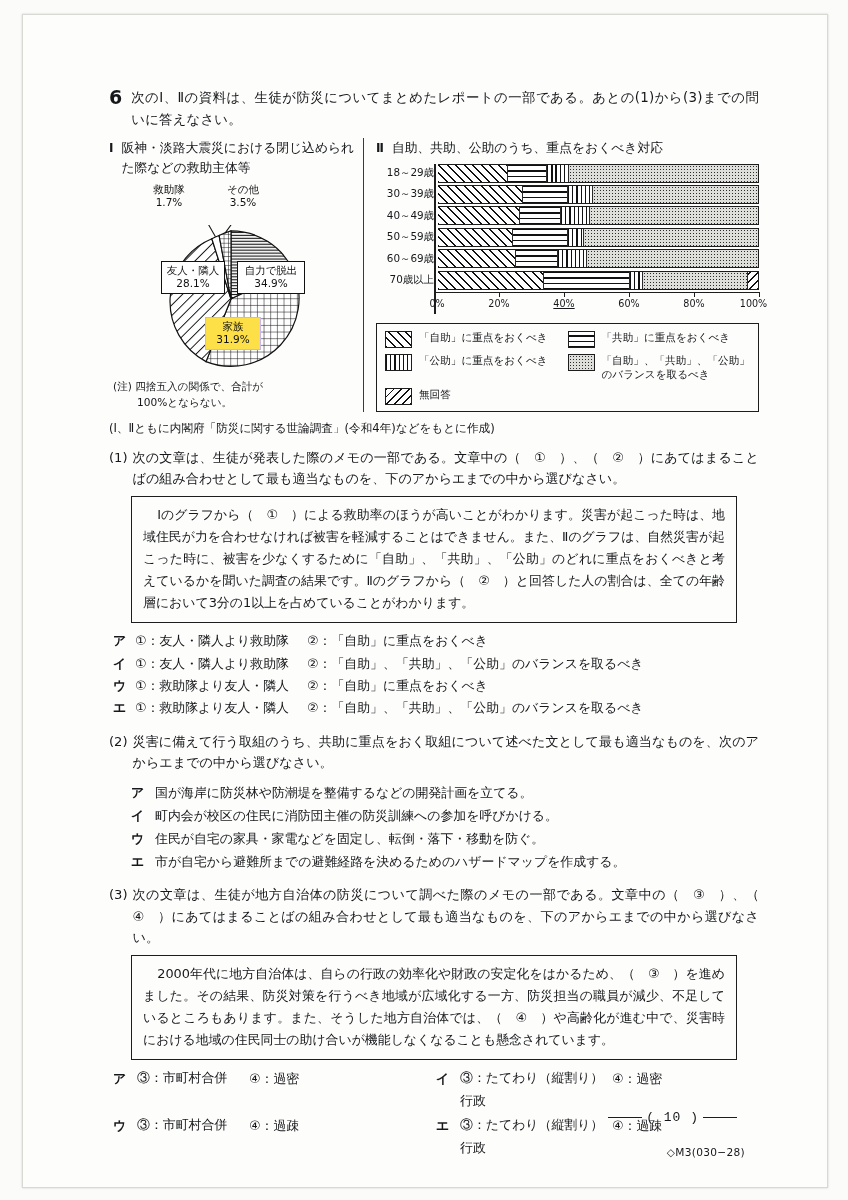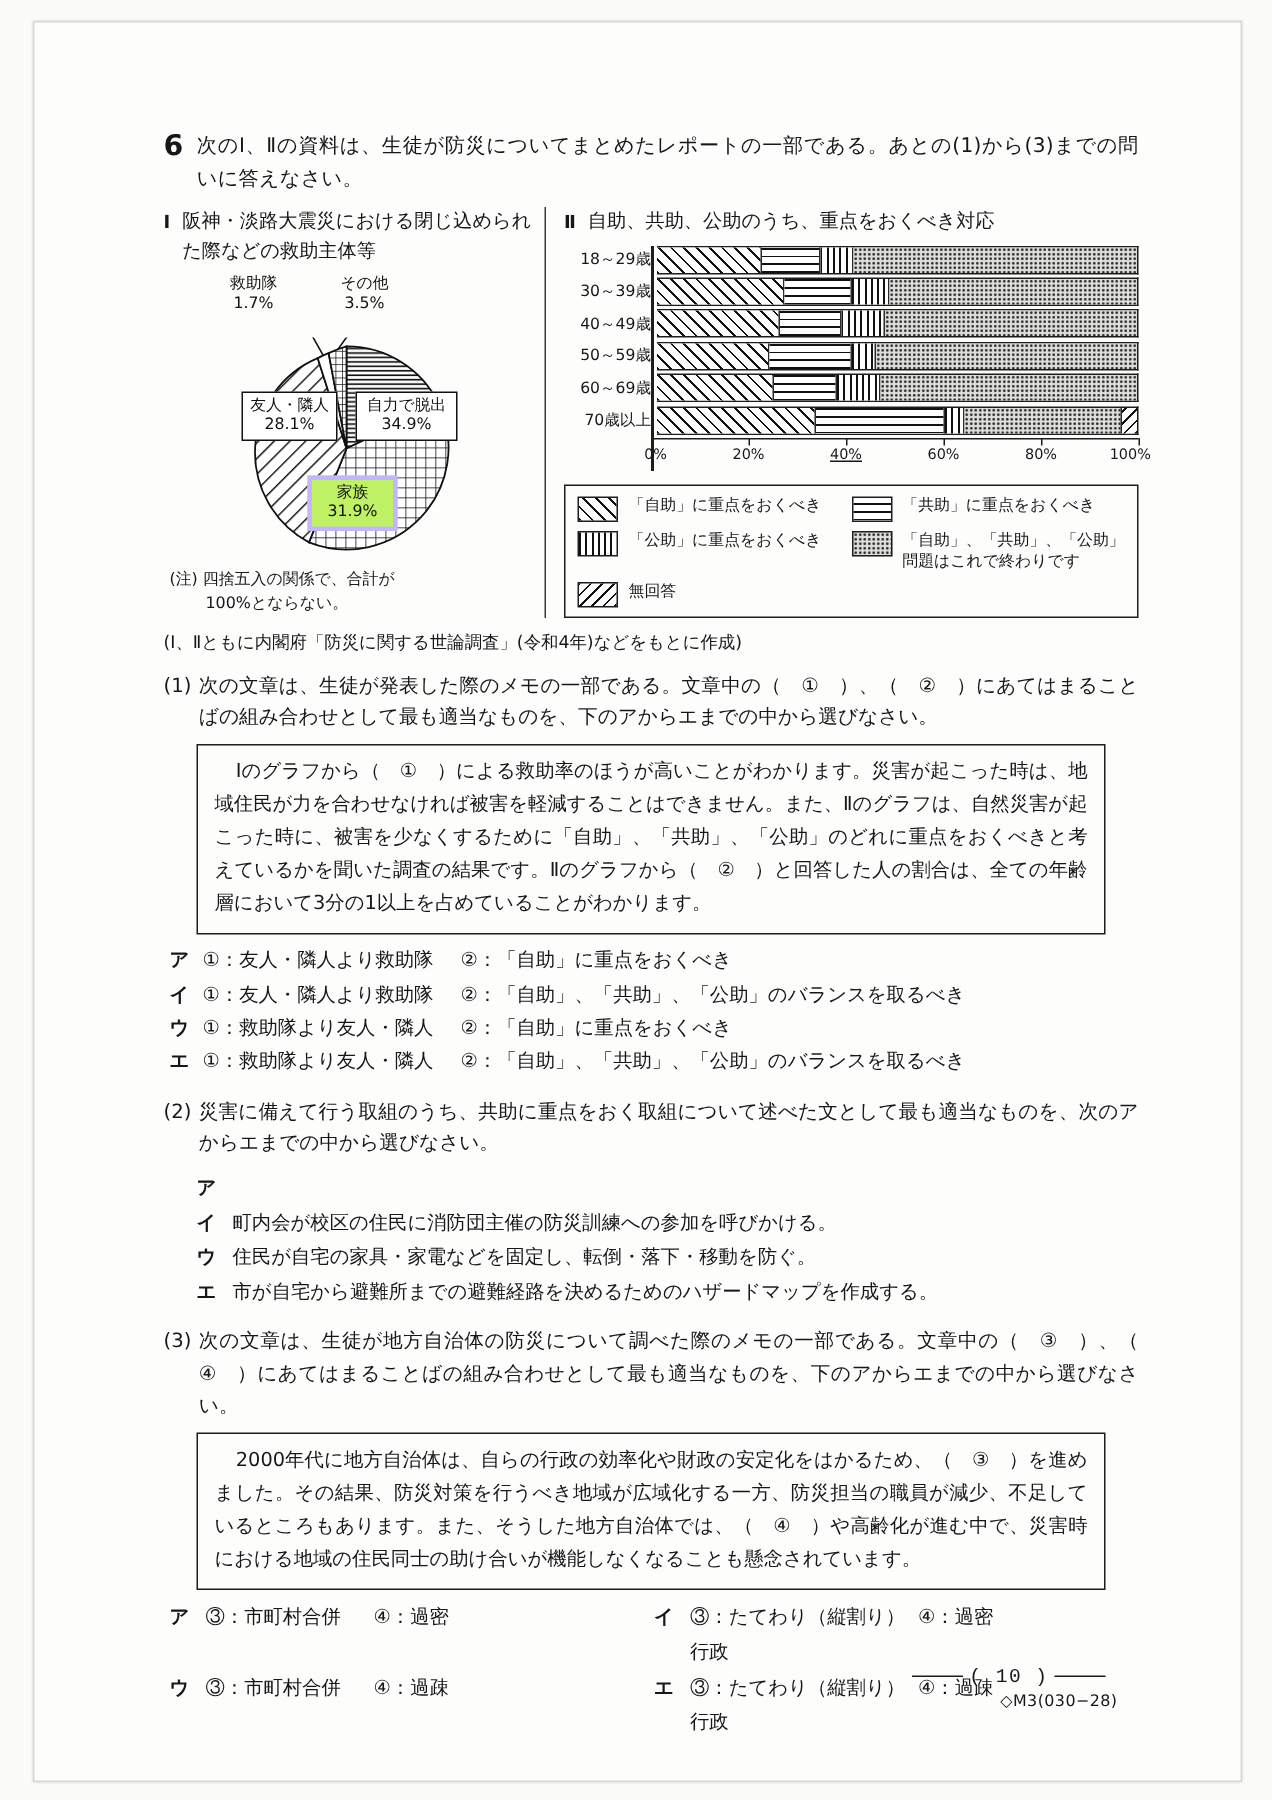--- a/index.html
+++ b/index.html
@@ -87,21 +87,21 @@
   .c2cell .ch-mark{width:24px;flex:none;font-weight:bold;}
   .c2cell .c2a{width:112px;flex:none;font-family:Liberation Serif, serif;}
   .c2cell .c2b{flex:1;}
 
   .endnote{font-size:12.9px;text-align:right;margin-top:10px;padding-right:10px;}
 
   
   .footer{position:absolute;left:86px;right:86px;bottom:62px;}
   .pageno{text-align:right;font-size:13px;letter-spacing:1px;font-family:Liberation Mono, monospace;}
   .pageno .rule{display:inline-block;width:34px;height:1.6px;background:#1d1d1d;vertical-align:middle;margin:0 4px;}
-  .code{position:absolute;right:-4px;top:18px;font-size:10.6px;letter-spacing:.3px;}
+  .code{position:absolute;right:-4px;top:36px;font-size:10.6px;letter-spacing:.3px;}
 </style>
 </head>
 <body>
 
 <div class="page jp">
  <div class="sheet">
   <div class="content">
 
     <div class="qhead">
       <div class="qnum">6</div>
@@ -165,21 +165,21 @@
           </svg>
 
           <div class="pielabel" style="left:128px;top:80px;width:66px;background:#fff;border:1px solid #111;padding:2px 0;">
             <span>自力で脱出</span><br>
             <span>34.9%</span>
           </div>
           <div class="pielabel" style="left:52px;top:80px;width:62px;background:#fff;border:1px solid #111;padding:2px 0;">
             <span>友人・隣人</span><br>
             <span>28.1%</span>
           </div>
-          <div class="pielabel" style="left:96px;top:136px;width:54px;background:#bef264;border:3px solid #c4b5fd;padding:2px 0;">
+          <div class="pielabel" style="left:96px;top:136px;width:54px;background:#fde047;border:1px solid #c4b5fd;padding:2px 0;">
             <span>家族</span><br>
             <span>31.9%</span>
           </div>
         </div>
 
         <div class="note">
           <span>(注) 四捨五入の関係で、合計が</span>
           <span class="ind">100%とならない。</span>
         </div>
       </div>
@@ -281,21 +281,21 @@
           </div>
           <div class="lg-row">
             <div class="lg-item">
               <span class="swatch p-kojo"></span>
               <span class="lg-txt">「公助」に重点をおくべき</span>
             </div>
             <div class="lg-item">
               <span class="swatch p-bal"></span>
               <span class="lg-txt">
                 <span>「自助」、「共助」、「公助」</span><br>
-                <span>問題はこれで終わりです</span>
+                <span>のバランスを取るべき</span>
               </span>
             </div>
           </div>
           <div class="lg-row">
             <div class="lg-item">
               <span class="swatch p-mukaito"></span>
               <span class="lg-txt">無回答</span>
             </div>
           </div>
         </div>
@@ -337,20 +337,21 @@
     </div>
 
     <div class="qblock">
       <div class="qline">
         <span class="qlabel">(2)</span>
         <span class="qtext">災害に備えて行う取組のうち、共助に重点をおく取組について述べた文として最も適当なものを、次のアからエまでの中から選びなさい。</span>
       </div>
       <div class="choices">
         <div class="choice-simple">
           <span class="ch-mark">ア</span>
+          <span>国が海岸に防災林や防潮堤を整備するなどの開発計画を立てる。</span>
         </div>
         <div class="choice-simple">
           <span class="ch-mark">イ</span>
           <span>町内会が校区の住民に消防団主催の防災訓練への参加を呼びかける。</span>
         </div>
         <div class="choice-simple">
           <span class="ch-mark">ウ</span>
           <span>住民が自宅の家具・家電などを固定し、転倒・落下・移動を防ぐ。</span>
         </div>
         <div class="choice-simple">

